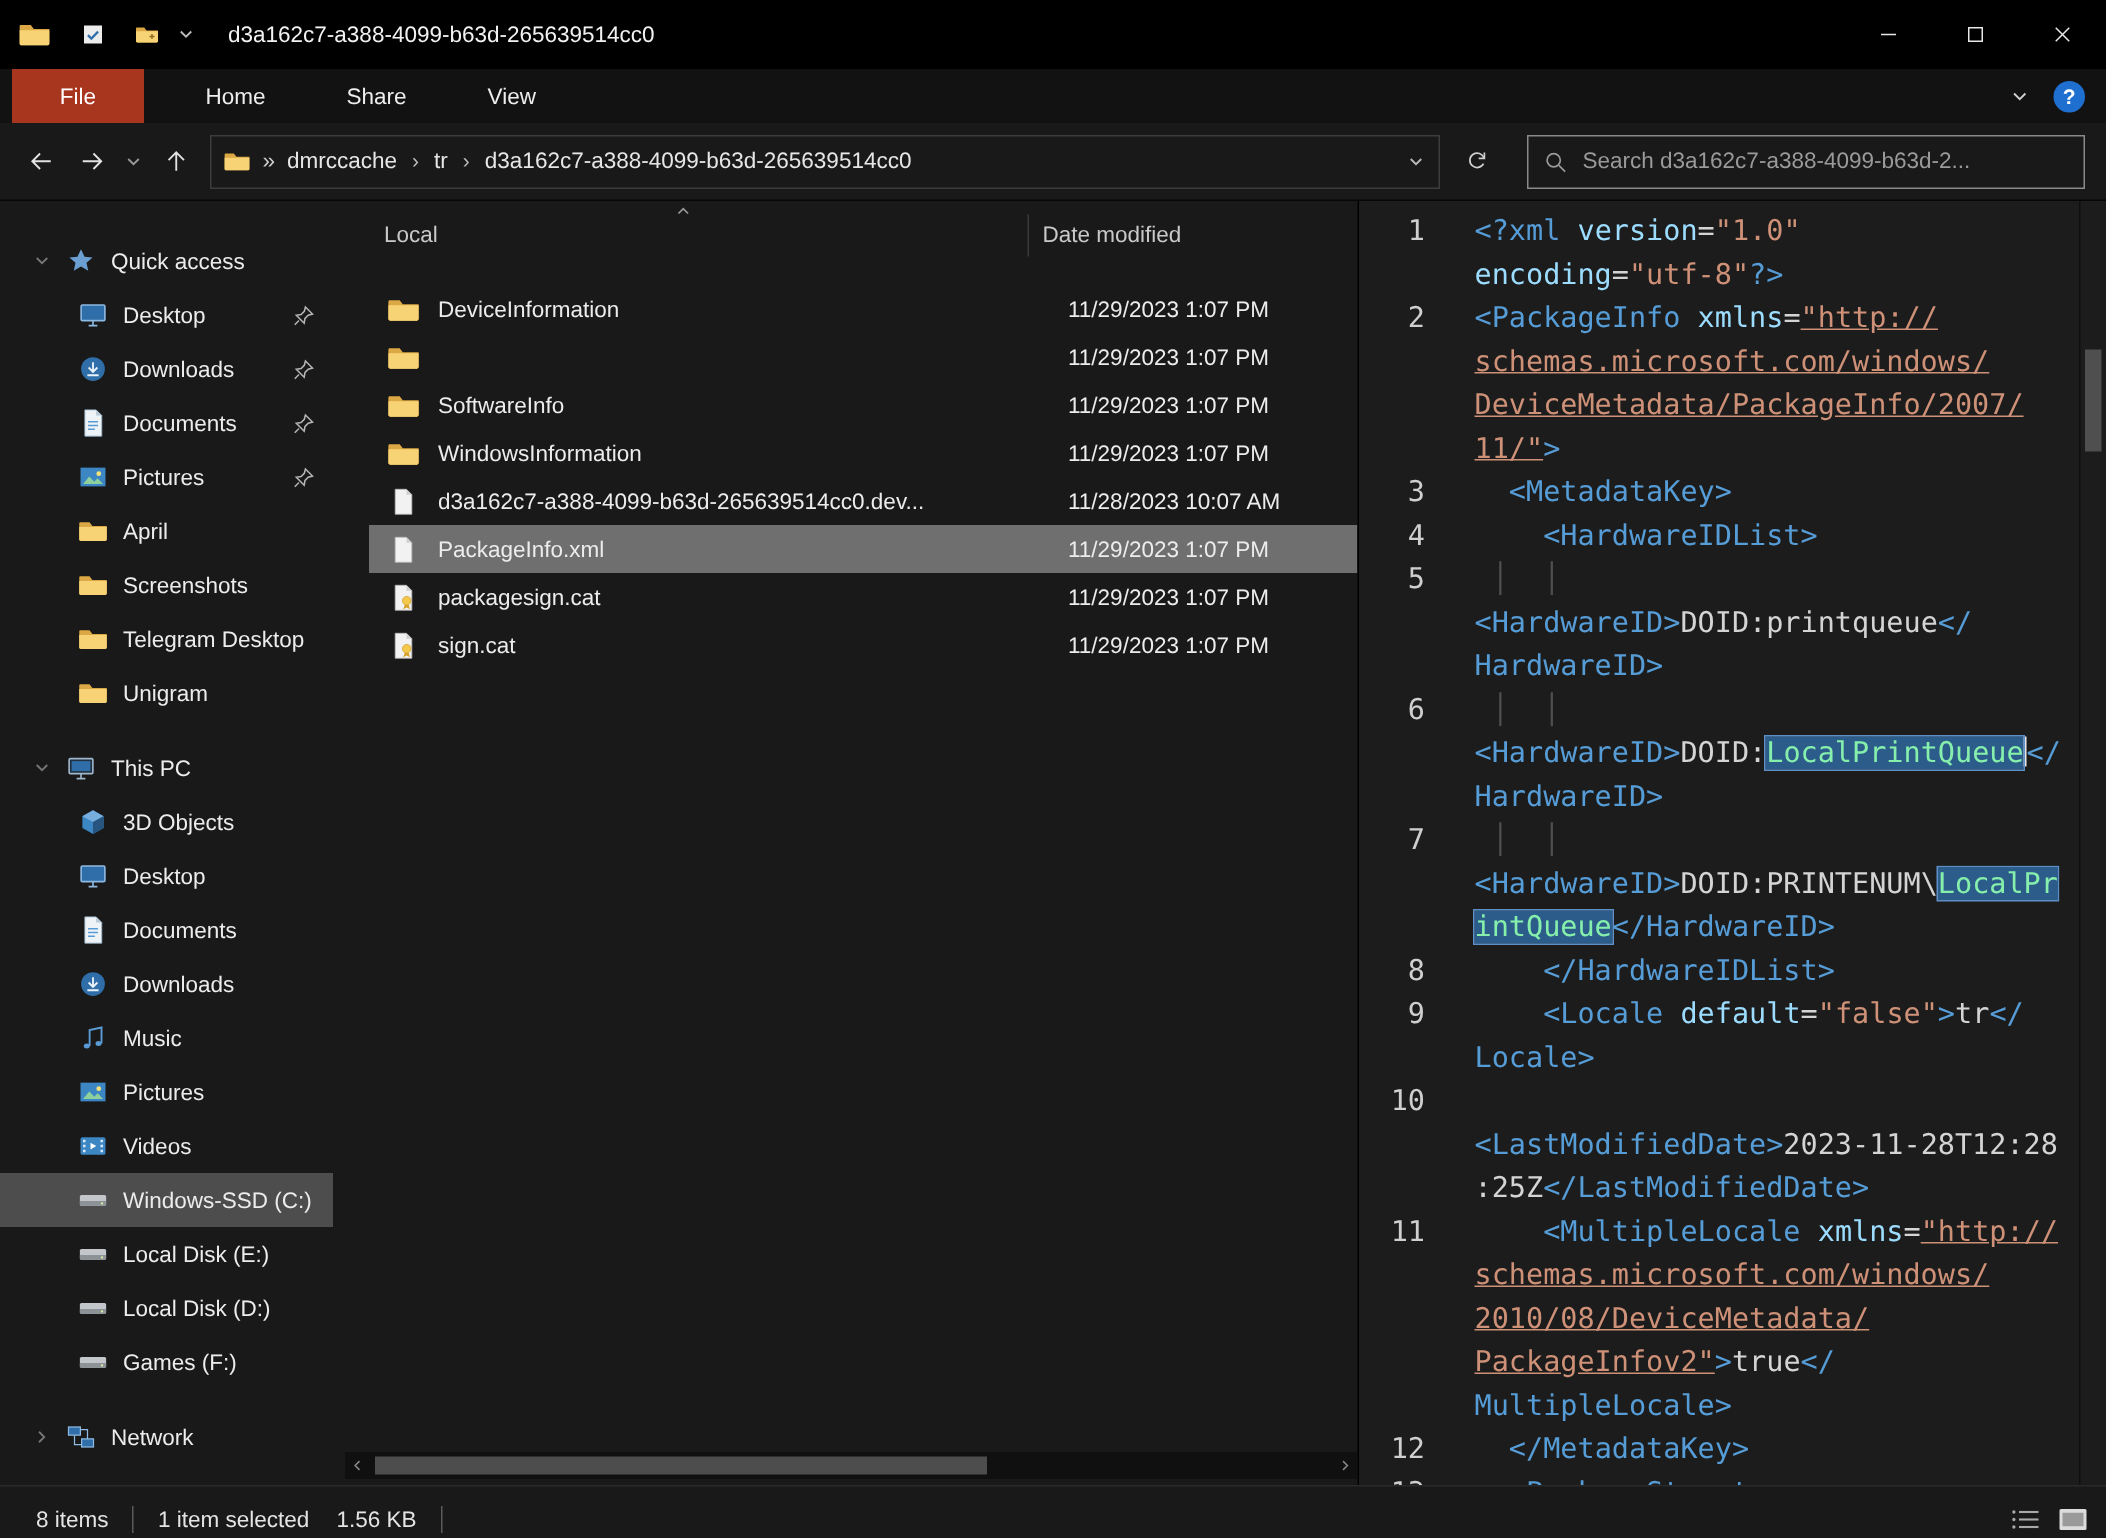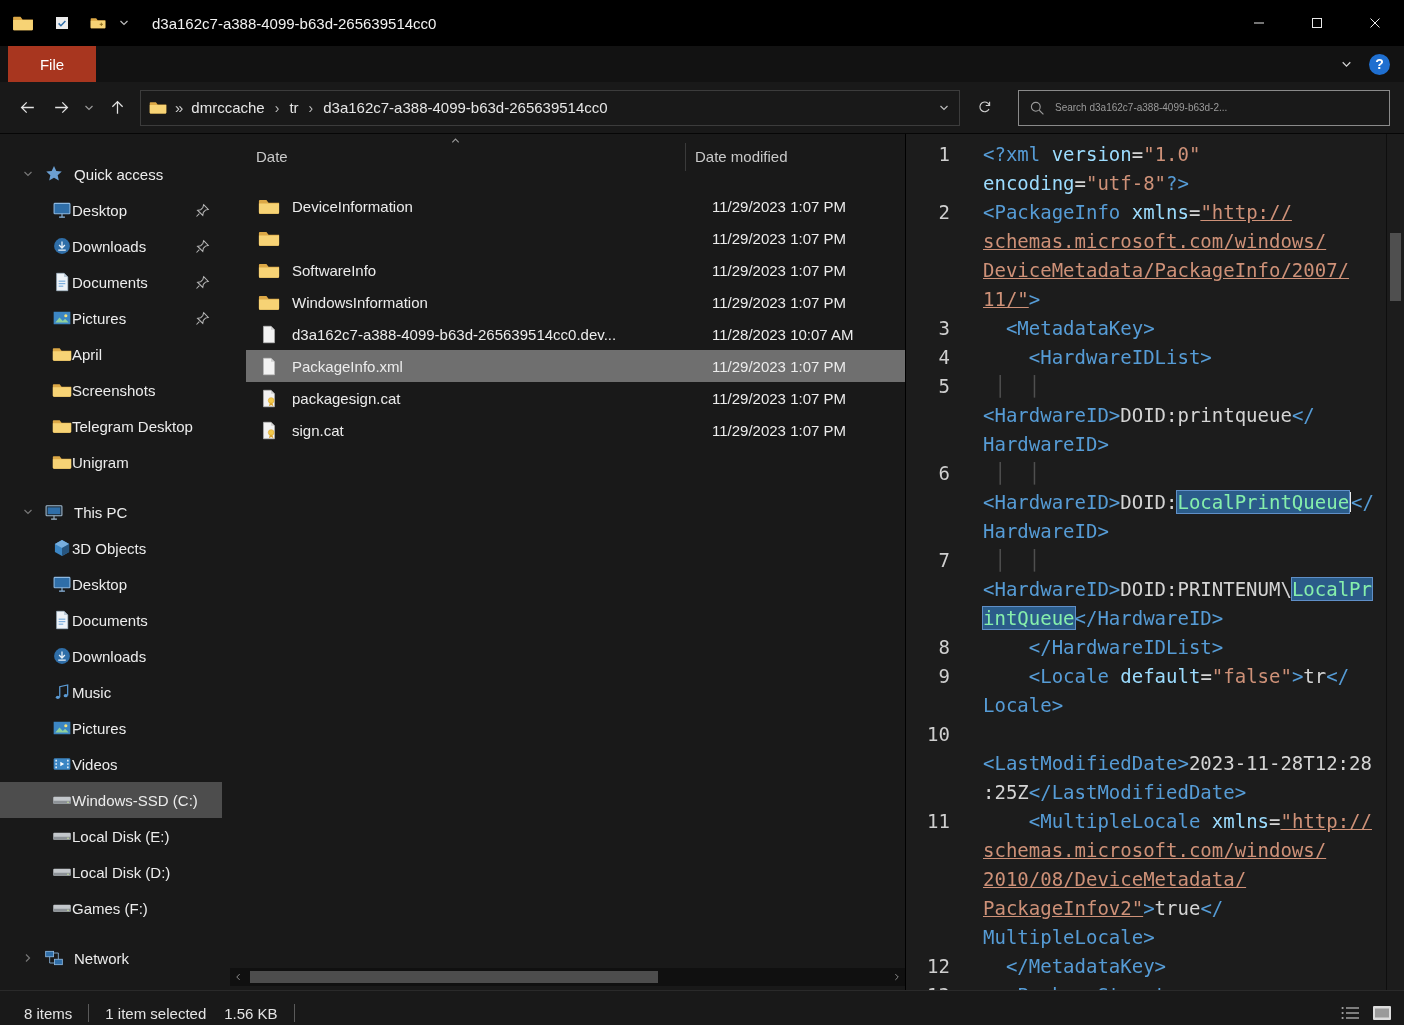--- a/index.html
+++ b/index.html
@@ -39,35 +39,35 @@
   .addr-ficon { width:18px; height:15px; }
   .bc-overflow { color:#cfcfcf; padding:0 8px; }
   .crumb { white-space:nowrap; }
   .crumb-sep { color:#bdbdbd; padding:0 10px; font-size:14px; }
   .addr-chev { margin-left:auto; width:30px; height:100%; display:flex; align-items:center; justify-content:center; background:transparent; border:none; color:#bdbdbd; }
   .addr-chev .icn { width:12px; height:12px; }
   .refresh-btn { width:40px; height:36px; display:flex; align-items:center; justify-content:center; background:transparent; border:none; color:#d0d0d0; margin-left:4px; }
   .refresh-btn .icn { width:17px; height:17px; }
   .searchbox { width:372px; height:36px; margin-left:14px; border:1px solid #8a8a8a; display:flex; align-items:center; padding:0 10px; gap:10px; flex:none; }
   .searchbox .icn { width:16px; height:16px; color:#9a9a9a; }
-  .search-input { flex:1; min-width:0; background:transparent; border:none; outline:none; color:#cfcfcf; font-size:10px; font-family:inherit; }
+  .search-input { flex:1; min-width:0; background:transparent; border:none; outline:none; color:#cfcfcf; font-size:15px; font-family:inherit; }
   .search-input::placeholder { color:#9a9a9a; opacity:1; }
 
   
   .content { height:856px; display:flex; flex:none; }
 
   
   .sidebar { width:222px; flex:none; padding-top:22px; font-size:15px; overflow:hidden; }
   .sb-section + .sb-section { margin-top:14px; }
   .sb-row { height:36px; display:flex; align-items:center; color:#ececec; white-space:nowrap; }
   .sb-header { padding-left:22px; }
   .sb-header .chev { width:12px; height:12px; color:#777; margin-right:10px; }
   .sb-header .lbl { margin-left:10px; }
   .sb-item { padding-left:52px; }
-  .sb-item .lbl { overflow:hidden; text-overflow:ellipsis; }
+  .sb-item .lbl { margin-left:10px; overflow:hidden; text-overflow:ellipsis; }
   .sb-item.selected { background:var(--sidebar-selected,#4d4d4d); }
   .pin { width:15px; height:15px; margin-left:auto; margin-right:12px; }
 
   
   .filepane { width:683px; flex:none; position:relative; }
   .cols { height:46px; position:relative; font-size:15px; color:#c9c9c9; }
   .sort { position:absolute; left:228px; top:1px; width:11px; height:11px; color:#9a9a9a; }
   .col-name { position:absolute; left:34px; top:14px; }
   .col-div { position:absolute; left:463px; top:9px; width:1px; height:28px; background:#3a3a3a; }
   .col-date { position:absolute; left:473px; top:14px; }
@@ -163,20 +163,25 @@
             <svg viewBox="0 0 12 12">
               <path d="M1.5 1.5l9 9M10.5 1.5l-9 9" stroke="currentColor" stroke-width="1"></path>
             </svg>
           </span>
         </button>
     </div>
   </div>
 
   <div class="ribbon">
     <button class="file-tab">File</button>
+    <div class="rtabs">
+        <div class="rtab">Home</div>
+        <div class="rtab">Share</div>
+        <div class="rtab">View</div>
+      </div>
     <div class="ribbon-right">
       <span class="icn rib-chev">
           <svg viewBox="0 0 12 12">
             <path d="M2.5 4L6 7.5 9.5 4" fill="none" stroke="currentColor" stroke-width="1.2"></path>
           </svg>
         </span>
       <span class="help">?</span>
     </div>
   </div>
 
@@ -507,21 +512,21 @@
         </div>
       </div>
 
     <div class="filepane">
       <div class="cols">
         <span class="icn sort">
             <svg viewBox="0 0 12 12">
               <path d="M2.5 8L6 4.5 9.5 8" fill="none" stroke="currentColor" stroke-width="1.2"></path>
             </svg>
           </span>
-        <span class="col-name">Date</span>
+        <span class="col-name">Local</span>
         <span class="col-div"></span>
         <span class="col-date">Date modified</span>
       </div>
       <div class="rows">
           <div class="frow">
             <span class="icn fic">
               <svg viewBox="0 0 24 20">
                 <path d="M1 4c0-.6.4-1 1-1h7.2L11.5 6H23v10.6c0 .8-.6 1.4-1.4 1.4H2.4c-.8 0-1.4-.6-1.4-1.4z" fill="#dca846"></path>
                 <path d="M1 6.8h22v9.8c0 .8-.6 1.4-1.4 1.4H2.4c-.8 0-1.4-.6-1.4-1.4z" fill="#f7d375"></path>
               </svg>

